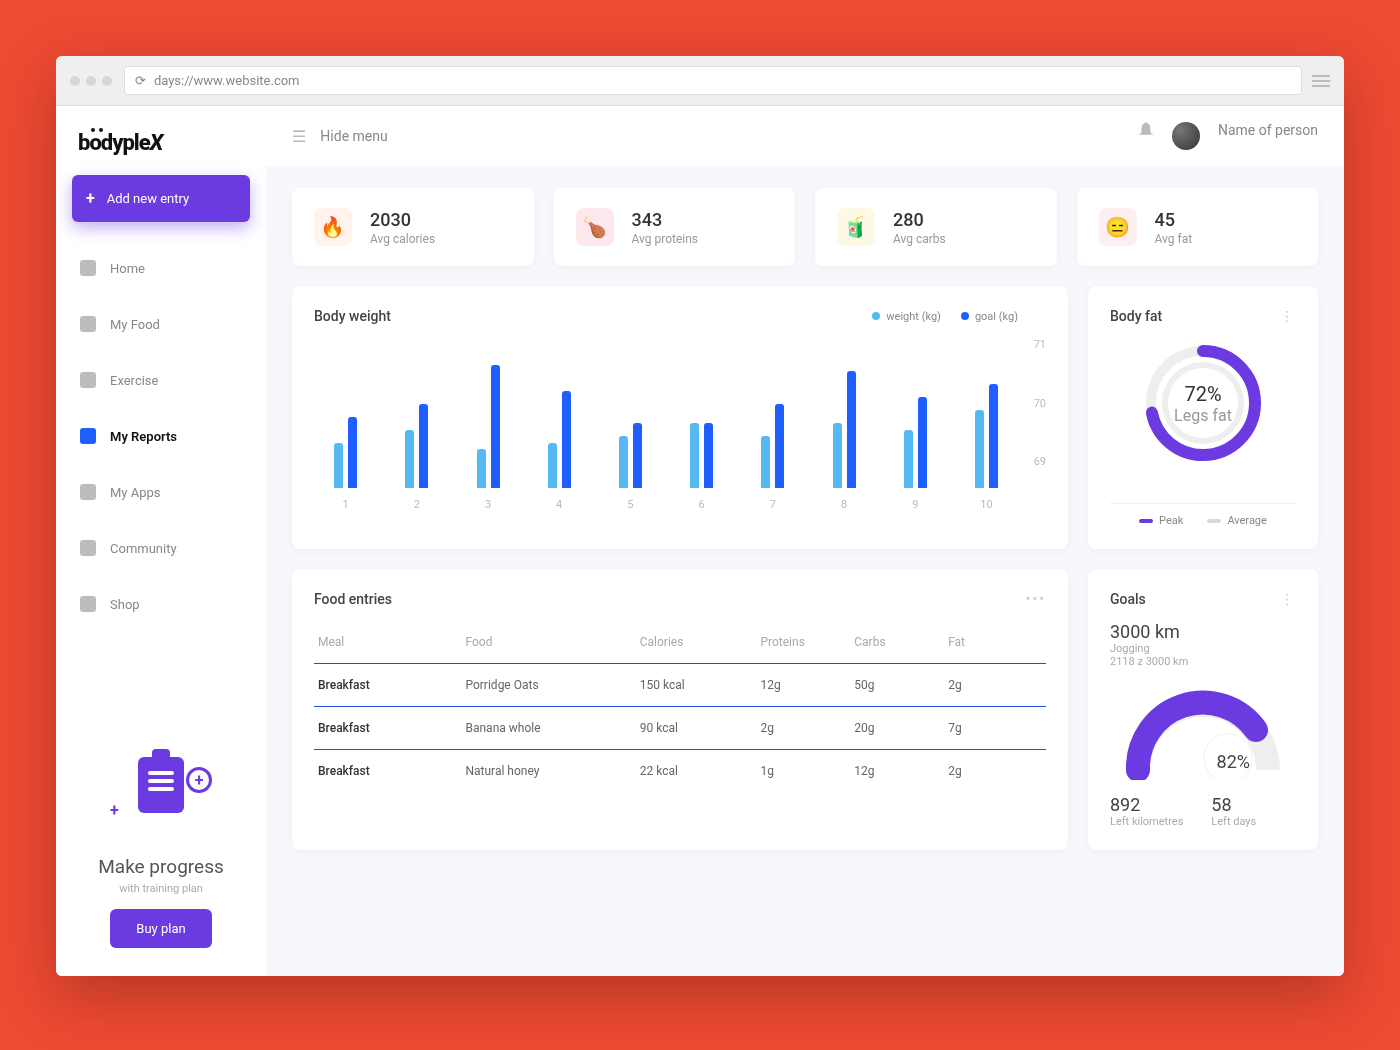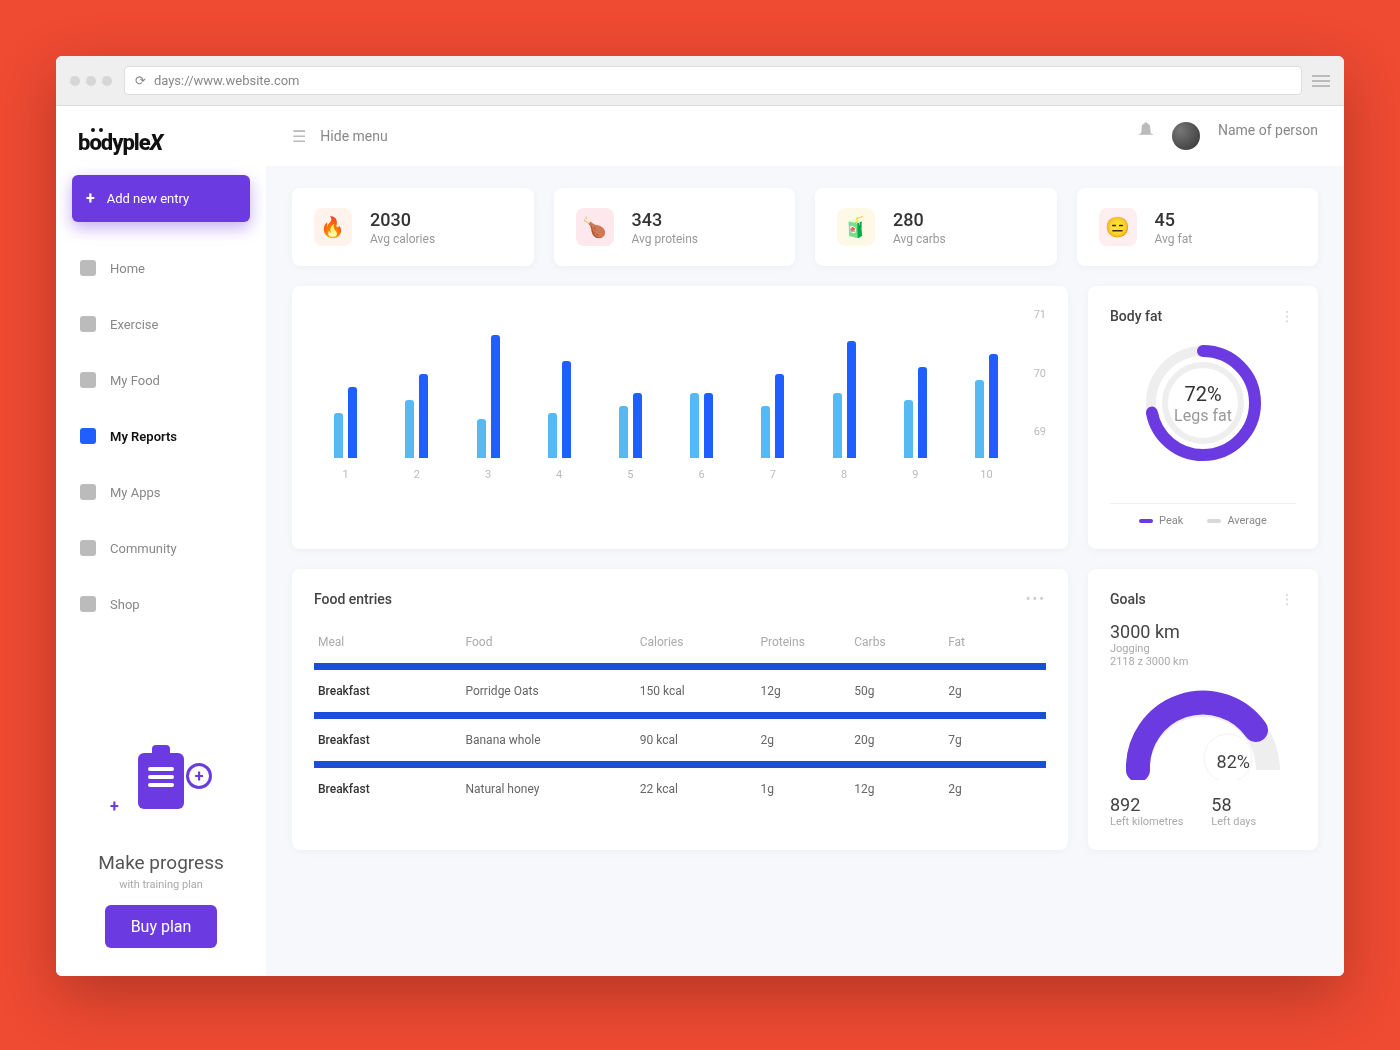--- a/index.html
+++ b/index.html
@@ -24,21 +24,21 @@
 .nav-icon { width:16px; height:16px; background:#bbb; border-radius:3px; flex-shrink:0; }
 .promo { margin-top:auto; text-align:center; padding:0 4px 8px; }
 .promo-ill { position:relative; height:90px; margin-bottom:8px;}
 .clipboard { width:46px; height:56px; background:#6b3ae0; border-radius:6px; margin:24px auto 0; position:relative;}
 .clipboard::before{content:'';position:absolute;top:-8px;left:50%;transform:translateX(-50%);width:18px;height:14px;background:#6b3ae0;border-radius:4px;}
 .clipboard::after{content:'';position:absolute;top:14px;left:10px;right:10px;height:4px;background:#fff;border-radius:2px;box-shadow:0 8px 0 #fff,0 16px 0 #fff;}
 .plus-badge{position:absolute;top:10px;right:34px;width:26px;height:26px;border:3px solid #6b3ae0;border-radius:50%;color:#6b3ae0;font-weight:700;display:flex;align-items:center;justify-content:center;font-size:16px;background:#fff;}
 .plus-small{position:absolute;top:44px;left:34px;color:#6b3ae0;font-weight:700;}
 .promo h3 { color:#555; font-weight:400; font-size:19px; }
 .promo p { color:#aaa; font-size:11px; margin:4px 0 14px; }
-.buy-btn { background:#6b3ae0; color:#fff; border:none; border-radius:6px; padding:12px 26px; font-size:16px; cursor:pointer; }
+.buy-btn { background:#6b3ae0; color:#fff; border:none; border-radius:6px; padding:12px 26px; font-size:13px; cursor:pointer; }
 .main { flex:1; background:#f7f8fb; display:flex; flex-direction:column; }
 .topbar { background:#fff; padding:16px 26px; display:flex; align-items:center; gap:14px; color:#888; font-size:14px; }
 .topbar .tb-right { margin-left:auto; display:flex; align-items:flex-start; gap:18px; }
 .avatar { width:28px; height:28px; border-radius:50%; background:radial-gradient(circle at 30% 30%, #777, #333); }
 .content { padding:22px 26px; display:grid; grid-template-columns: 1fr 230px; gap:20px; overflow:hidden; }
 .stats { grid-column: 1 / -1; display:grid; grid-template-columns:repeat(4,1fr); gap:20px; }
 .stat { background:#fff; border-radius:8px; padding:20px 22px; display:flex; align-items:center; gap:18px; box-shadow:0 2px 8px rgba(0,0,0,.04); }
 .stat-icon { width:38px; height:38px; border-radius:8px; display:flex; align-items:center; justify-content:center; font-size:20px; }
 .stat-icon.cal{background:#fff3ec;} .stat-icon.pro{background:#fde9ed;} .stat-icon.carb{background:#fef9e6;} .stat-icon.fat{background:#fdeef0;}
 .stat-num { font-size:18px; color:#333; font-weight:500; }
@@ -60,21 +60,21 @@
 .donut { position:relative; width:130px; height:130px; margin:6px auto 14px; }
 .donut svg { transform:rotate(-90deg); }
 .donut-center { position:absolute; inset:0; display:flex; flex-direction:column; align-items:center; justify-content:center; }
 .donut-center .pct { font-size:20px; color:#333; }
 .donut-center .sub { font-size:16px; color:#999; }
 .bf-legend { display:flex; gap:24px; justify-content:center; font-size:11px; color:#888; padding-top:10px; border-top:1px solid #f0f0f0;margin-top:35px;}
 .bf-legend span{display:flex;align-items:center;gap:6px;}
 .bf-legend .bar-leg{width:14px;height:4px;border-radius:2px;}
 .food-table .th-row, .food-table .row { display:grid; grid-template-columns: 1.1fr 1.3fr .9fr .7fr .7fr .7fr; padding:14px 4px; font-size:12px; align-items:center;}
 .food-table .th-row { color:#aaa; }
-.food-table .row { border-top:7px solid #1d4ed8; color:#666; }
+.food-table .row { border-top:1px solid #1d4ed8; color:#666; }
 .food-table .row .meal { color:#333; font-weight:500;}
 .goals .big { font-size:18px; color:#444; }
 .goals .sm { font-size:11px; color:#aaa; }
 .goals-top{display:flex;align-items:flex-start;flex-direction:column;}
 .gauge { position:relative; width:170px; height:100px; margin:12px auto 14px; }
 .gauge-pct{position:absolute;bottom:8px;right:38px;font-size:18px;color:#444;}
 .goals-bottom{display:flex;gap:28px;}
 .more-icon{color:#ccc;letter-spacing:2px;cursor:pointer;font-size:14px;}
 .menu-icon{color:#bbb;font-size:16px;}
 .bell-icon{position:relative;width:16px;height:16px;}
@@ -108,25 +108,25 @@
         <span style="font-size:16px;font-weight:700">+</span>
         <span>Add new entry</span>
       </button>
       <nav class="nav" id="nav">
           <div class="nav-item">
             <div class="nav-icon"></div>
             <span>Home</span>
           </div>
           <div class="nav-item">
             <div class="nav-icon"></div>
+            <span>My Food</span>
+          </div>
+          <div class="nav-item">
+            <div class="nav-icon"></div>
             <span>Exercise</span>
-          </div>
-          <div class="nav-item">
-            <div class="nav-icon"></div>
-            <span>My Food</span>
           </div>
           <div class="nav-item active">
             <div class="nav-icon"></div>
             <span>My Reports</span>
           </div>
           <div class="nav-item">
             <div class="nav-icon"></div>
             <span>My Apps</span>
           </div>
           <div class="nav-item">
@@ -187,20 +187,27 @@
             <div class="stat">
               <div class="stat-icon fat">😑</div>
               <div>
                 <div class="stat-num">45</div>
                 <div class="stat-lbl">Avg fat</div>
               </div>
             </div>
           </div>
 
         <div class="card" style="position:relative;padding-right:50px">
+          <div class="card-h">
+            <h4>Body weight</h4>
+            <div class="legend" id="bw-legend">
+                <span><span class="ldot" style="background:#55b9f3"></span>weight (kg)</span>
+                <span><span class="ldot" style="background:#1f5fff"></span>goal (kg)</span>
+              </div>
+          </div>
           <div class="chart" id="bw-chart">
             <div class="y-axis" id="bw-y">
                 <span>71</span>
                 <span>70</span>
                 <span>69</span>
               </div>
           <div class="bar-group">
                 <div class="bar w" style="height: 45.5px;"></div>
                 <div class="bar g" style="height: 71.5px;"></div>
               </div>

